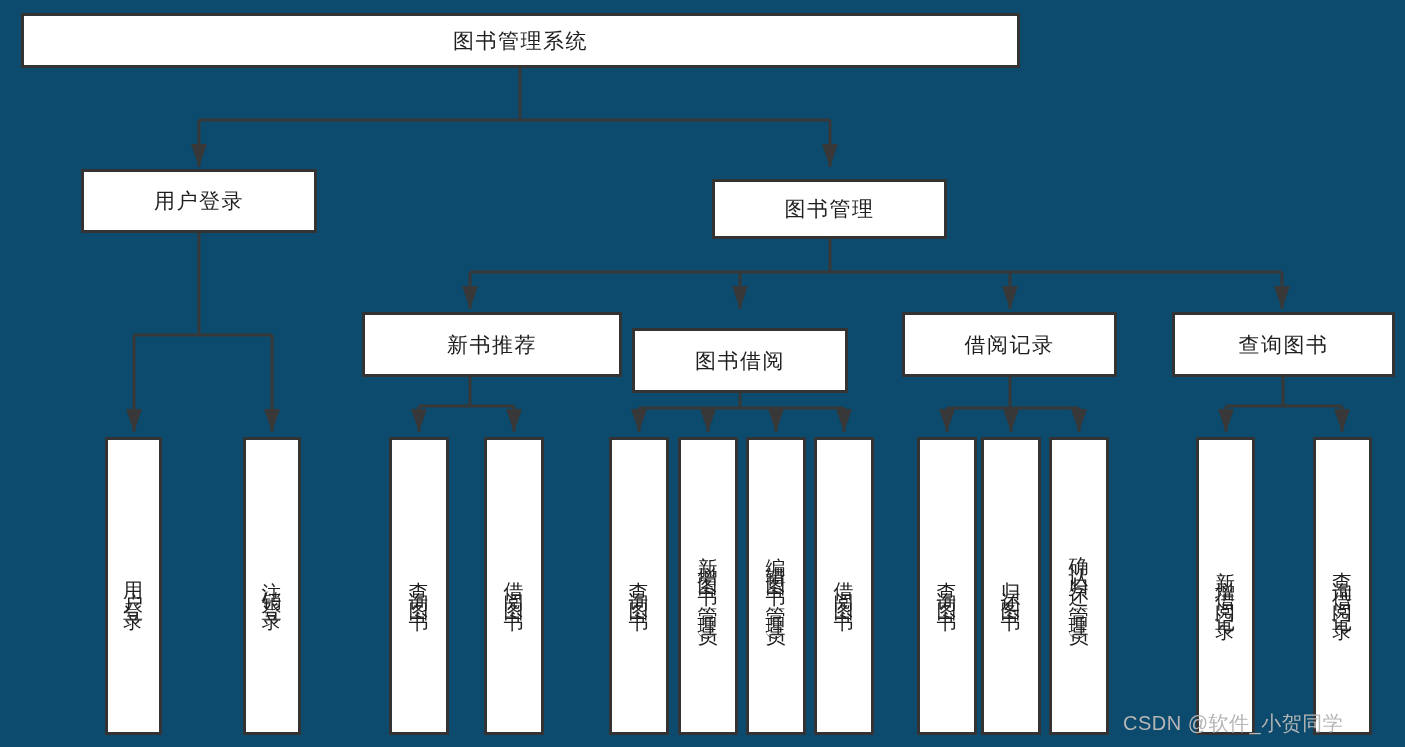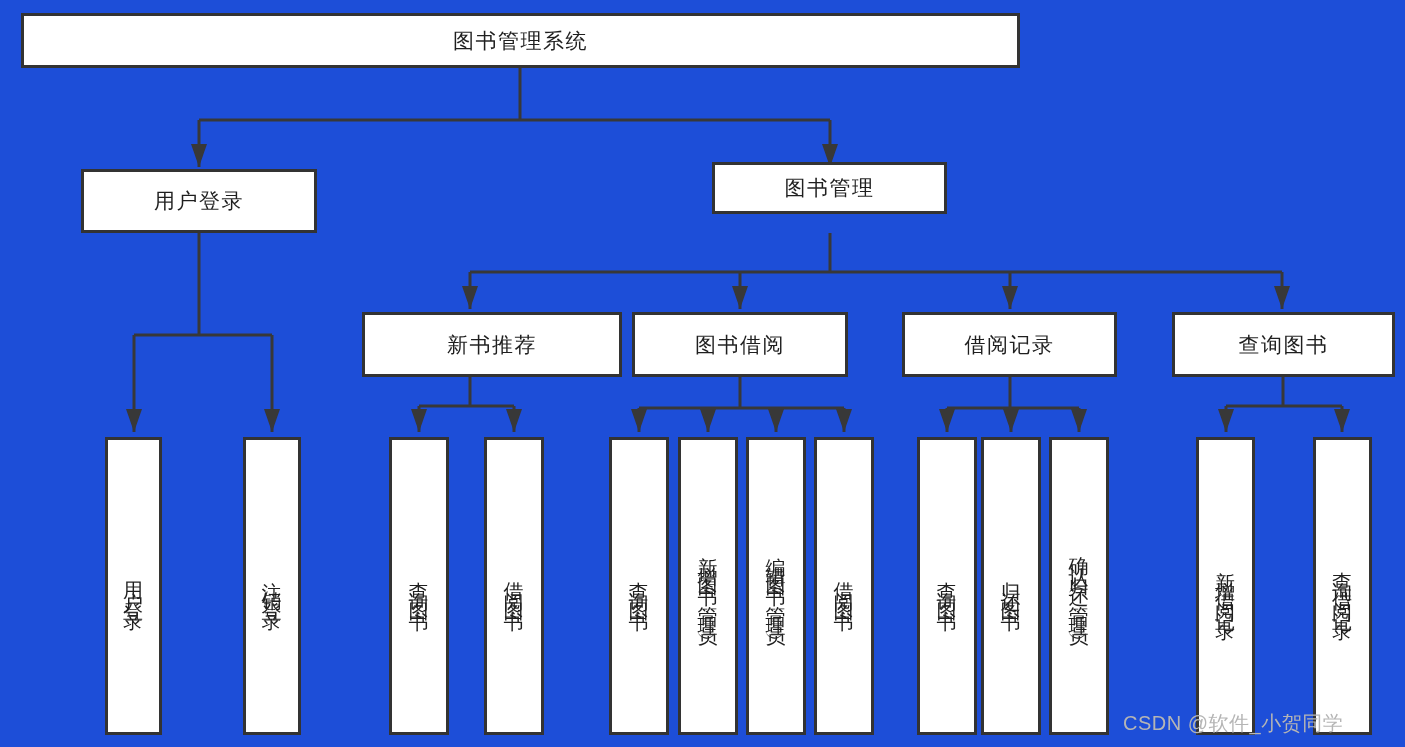--- a/index.html
+++ b/index.html
@@ -1,19 +1,19 @@
 <!DOCTYPE html>
 <html><head>
 <meta charset="utf-8">
 <style>
   html,body{margin:0;padding:0;background:#ffffff;}
   .stage{
     position:relative;
     width:1405px;height:747px;
-    background:#1d4ed8;
+    background:#0c4a6e;
     font-family:"Liberation Sans","DejaVu Sans",sans-serif;
     overflow:hidden;
   }
   .wires{position:absolute;left:0;top:0;z-index:1;}
   .node{
     position:absolute;
     box-sizing:border-box;
     border:3px solid #333333;
     background:#ffffff;
     display:flex;align-items:center;justify-content:center;
@@ -79,24 +79,24 @@
     <path d="M947,408 L947,432" fill="none" stroke="#383838" stroke-width="3" marker-end="url(#arrow)"></path>
     <path d="M1011,408 L1011,432" fill="none" stroke="#383838" stroke-width="3" marker-end="url(#arrow)"></path>
     <path d="M1079,408 L1079,432" fill="none" stroke="#383838" stroke-width="3" marker-end="url(#arrow)"></path>
     <path d="M1226,406 L1226,432" fill="none" stroke="#383838" stroke-width="3" marker-end="url(#arrow)"></path>
     <path d="M1342,406 L1342,432" fill="none" stroke="#383838" stroke-width="3" marker-end="url(#arrow)"></path>
   </svg>
 
   <div class="node" style="left:21px;top:13px;width:999px;height:55px">图书管理系统</div>
 
   <div class="node" style="left:81px;top:169px;width:236px;height:64px">用户登录</div>
-  <div class="node" style="left:712px;top:162px;width:235px;height:52px">图书管理</div>
+  <div class="node" style="left:712px;top:179px;width:235px;height:60px">图书管理</div>
 
   <div class="node" style="left:362px;top:312px;width:260px;height:65px">新书推荐</div>
-  <div class="node" style="left:632px;top:312px;width:216px;height:65px">图书借阅</div>
+  <div class="node" style="left:632px;top:328px;width:216px;height:65px">图书借阅</div>
   <div class="node" style="left:902px;top:312px;width:215px;height:65px">借阅记录</div>
   <div class="node" style="left:1172px;top:312px;width:223px;height:65px">查询图书</div>
 
   <div class="node vert" style="left:105px;top:437px;width:57px;height:298px">用户登录</div>
   <div class="node vert" style="left:243px;top:437px;width:58px;height:298px">注销登录</div>
 
   <div class="node vert" style="left:389px;top:437px;width:60px;height:298px">查询图书</div>
   <div class="node vert" style="left:484px;top:437px;width:60px;height:298px">借阅图书</div>
 
   <div class="node vert" style="left:609px;top:437px;width:60px;height:298px">查询图书</div>

